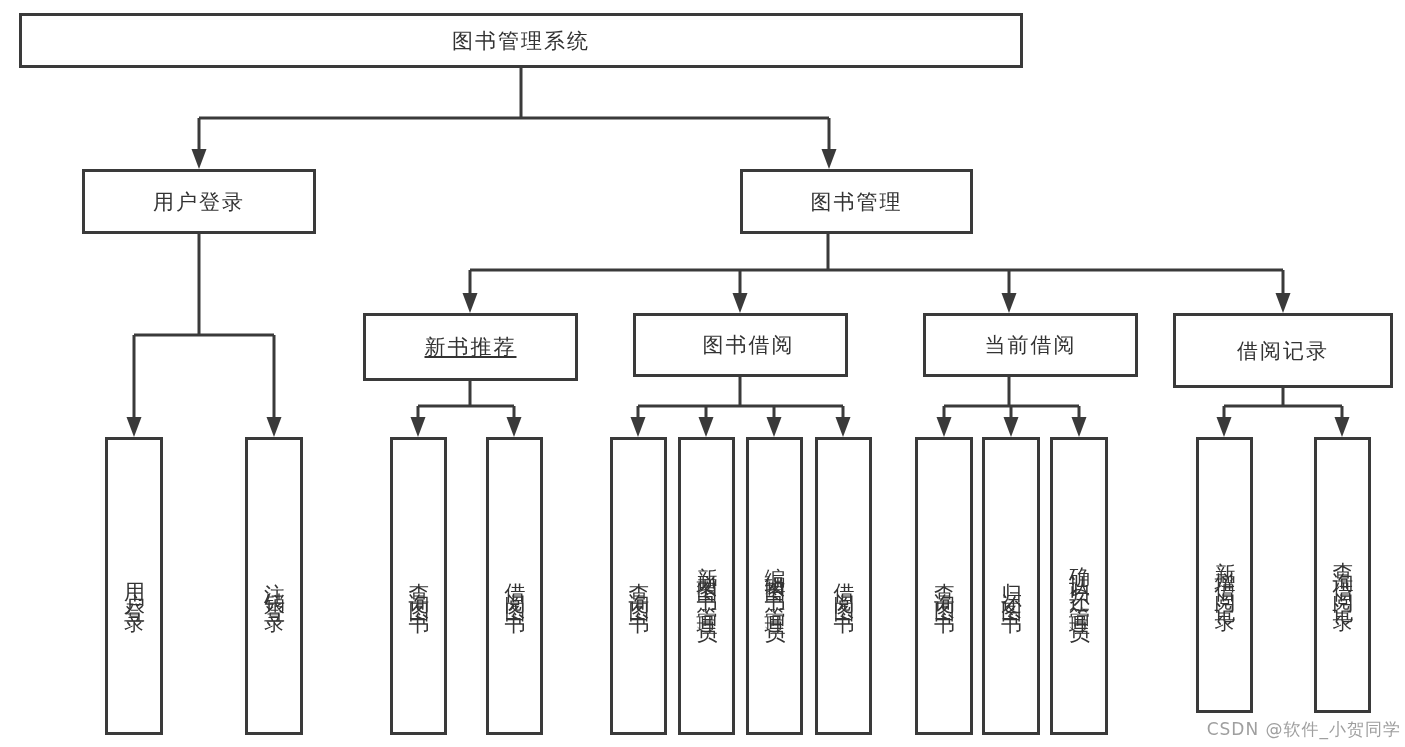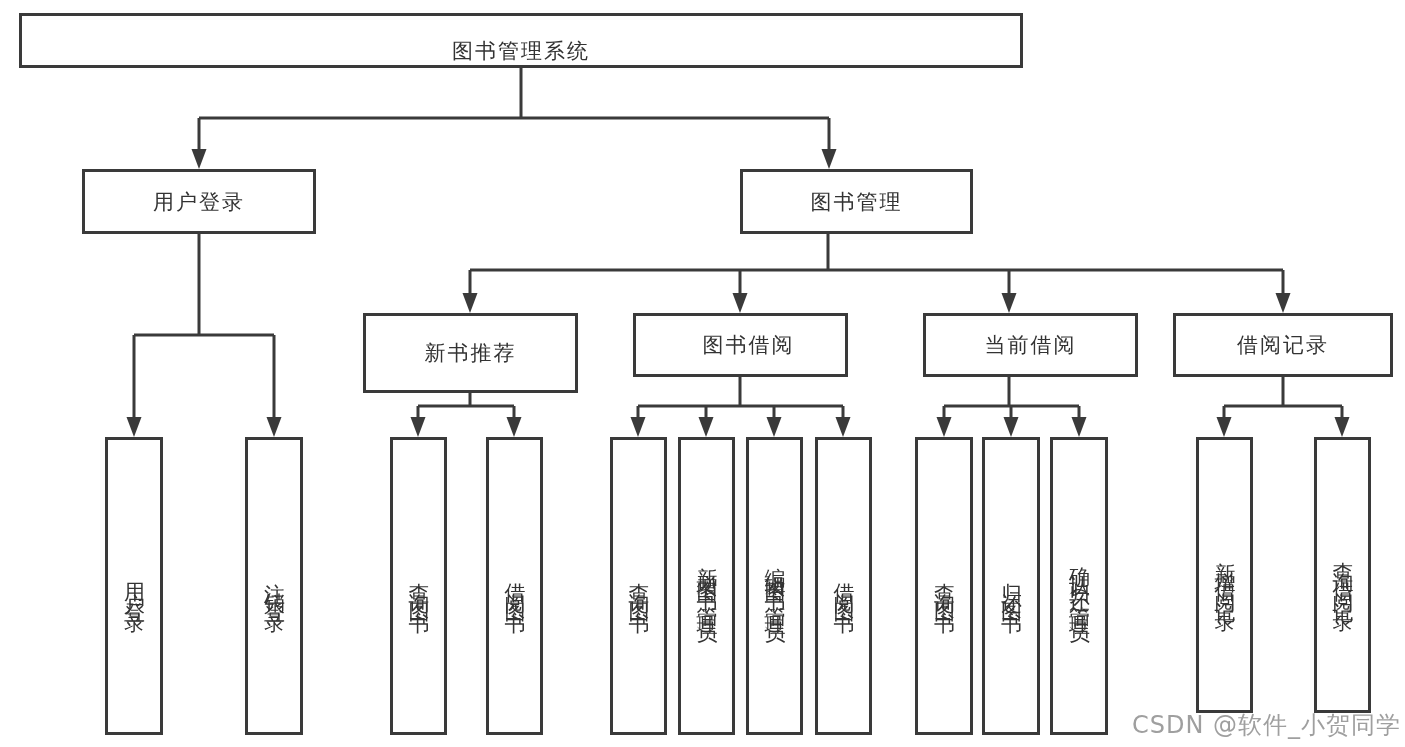--- a/index.html
+++ b/index.html
@@ -13,34 +13,34 @@
   }
   .wires { position:absolute; left:0; top:0; width:1405px; height:747px; }
   .box {
     position:absolute;
     box-sizing:border-box;
     border:3px solid #3a3a3a;
     background:#ffffff;
     display:flex; align-items:center; justify-content:center;
   }
   .hbox { font-size:21px; letter-spacing:2px; }
-  .root { font-size:21px; letter-spacing:2px;align-items:flex-end; }
+  .root { font-size:21px; letter-spacing:2px; }
   .vbox span.vtext {
     writing-mode:vertical-rl;
     text-orientation:mixed;
     font-size:21px;
     letter-spacing:10px;
     line-height:1.1;
     white-space:nowrap;
   }
   .vbox.tight span.vtext { letter-spacing:8px; }
   .watermark {
     position:absolute;
     right:4px; bottom:6px;
-    font-size:24px;
+    font-size:17px;
     letter-spacing:1px;
     color:#9f9f9f;
     white-space:nowrap;
     margin-top:33px;
   }
 </style>
 </head>
 <body>
 
 <div class="canvas">
@@ -92,30 +92,30 @@
     <span>图书管理系统</span>
   </div>
 
   <div class="box hbox" style="left:82px; top:169px; width:234px; height:65px;">
     <span>用户登录</span>
   </div>
   <div class="box hbox" style="left:712px; top:169px; width:233px; height:65px;margin-left:28px;">
     <span>图书管理</span>
   </div>
 
-  <div class="box hbox" style="left:363px; top:313px; width:215px; height:80px;">
+  <div class="box hbox" style="left:363px; top:313px; width:215px; height:68px;text-decoration:underline;">
     <span>新书推荐</span>
   </div>
   <div class="box hbox" style="left:633px; top:313px; width:215px; height:64px;padding-left:16px;">
     <span>图书借阅</span>
   </div>
   <div class="box hbox" style="left:902px; top:313px; width:215px; height:64px;margin-left:21px;">
     <span>当前借阅</span>
   </div>
-  <div class="box hbox" style="left:1173px; top:313px; width:220px; height:64px;">
+  <div class="box hbox" style="left:1173px; top:313px; width:220px; height:75px;">
     <span>借阅记录</span>
   </div>
 
   <div class="box vbox" style="left:105px; top:437px; width:58px; height:298px;">
     <span class="vtext">用户登录</span>
   </div>
   <div class="box vbox" style="left:245px; top:437px; width:58px; height:298px;">
     <span class="vtext">注销登录</span>
   </div>
 

